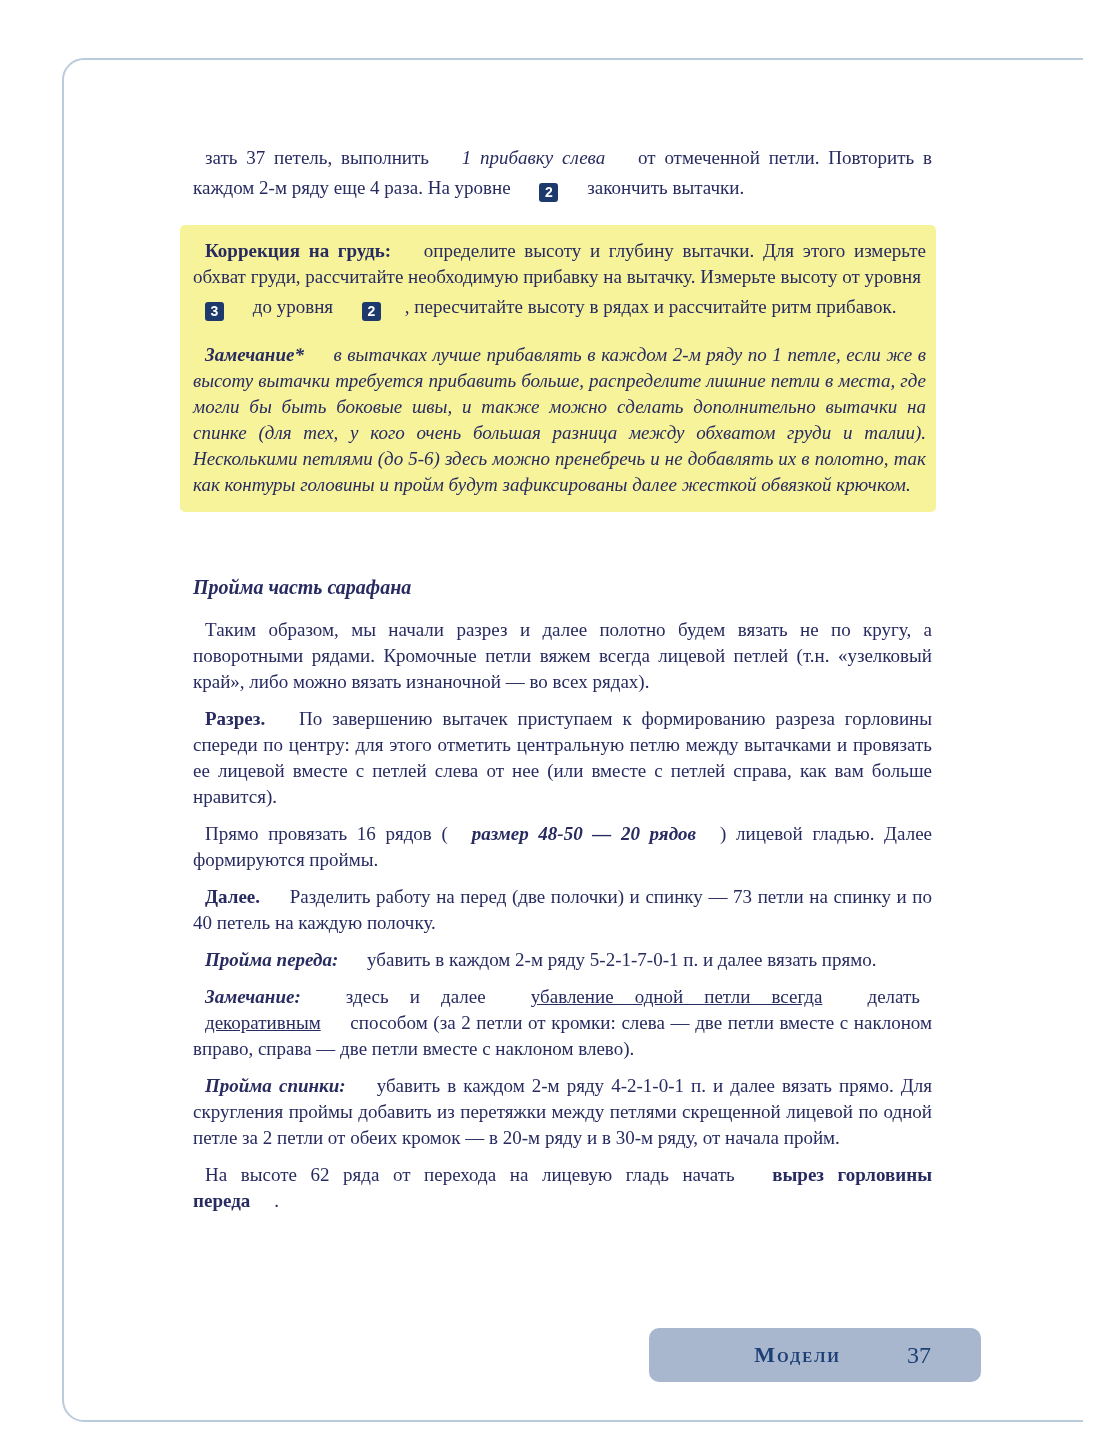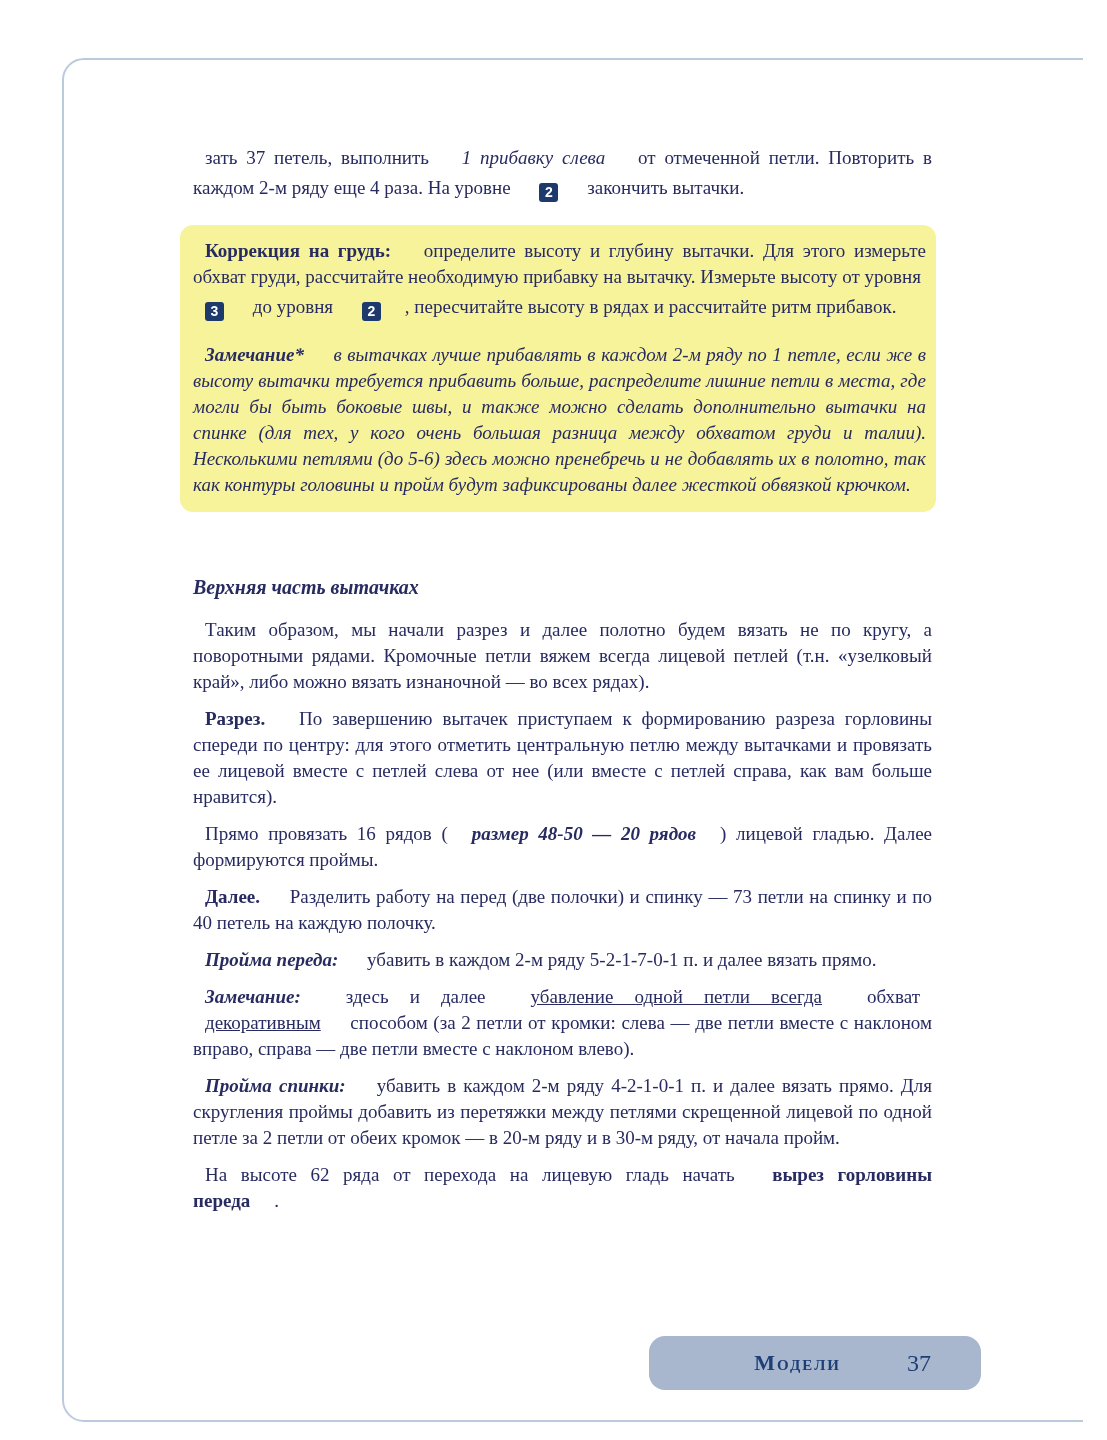--- a/index.html
+++ b/index.html
@@ -39,21 +39,21 @@
     line-height:26px;
     text-align:justify;
     margin:0 0 11px 0;
   }
   .para:last-child{margin-bottom:0;}
   b{font-weight:700;}
   .i{font-style:italic;}
   .u{text-decoration:underline;}
   .notebox{
     background:var(--highlight);
-    border-radius:13px;
+    border-radius:5px;
     margin:2px -4px 0 -13px;
     padding:13px 10px 14px 13px;
   }
   .notebox .para{margin-bottom:9px;}
   .notebox .para.it-all{font-style:italic;margin-bottom:0;}
   .marker{
     display:inline-block;
     width:19px;height:19px;
     background:var(--marker_bg);
     color:var(--marker_text);
@@ -67,24 +67,24 @@
   }
   .section-heading{
     font-size:20px;
     font-weight:700;
     font-style:italic;
     margin:62px 0 17px 0;
     line-height:26px;
   }
   .footerbar{
     position:absolute;
-    right:150px;bottom:74px;
+    right:150px;bottom:82px;
     width:332px;height:54px;
     background:var(--footer_bg);
-    border-radius:16px;
+    border-radius:10px;
     display:flex;
     align-items:center;
     justify-content:flex-end;
     gap:42px;
     padding-right:38px;
     color:var(--footer_text);
   }
   .footer-label{
     font-variant:small-caps;
     font-weight:700;
@@ -105,33 +105,33 @@
 
   <div class="content">
 
     <p class="para"><span>зать 37 петель, выполнить </span><span class="i">1 прибавку слева</span><span> от отмеченной петли. Повторить в каждом 2-м ряду еще 4 раза. На уровне </span><span class="marker">2</span><span> закончить вытачки.</span></p>
 
     <div class="notebox">
       <p class="para"><b>Коррекция на грудь:</b><span> определите высоту и глубину вытачки. Для этого измерьте обхват груди, рассчитайте необходимую прибавку на вытачку. Измерьте высоту от уровня </span><span class="marker">3</span><span> до уровня </span><span class="marker">2</span><span>, пересчитайте высоту в рядах и рассчитайте ритм прибавок.</span></p>
       <p class="para it-all"><b class="i">Замечание*</b><span> в вытачках лучше прибавлять в каждом 2-м ряду по 1 петле, если же в высоту вытачки требуется прибавить больше, распределите лишние петли в места, где могли бы быть боковые швы, и также можно сделать дополнительно вытачки на спинке (для тех, у кого очень большая разница между обхватом груди и талии). Несколькими петлями (до 5-6) здесь можно пренебречь и не добавлять их в полотно, так как контуры головины и пройм будут зафиксированы далее жесткой обвязкой крючком.</span></p>
     </div>
 
-    <h3 class="section-heading">Верхняя часть вытачках</h3>
+    <h3 class="section-heading">Пройма часть сарафана</h3>
 
     <p class="para"><span>Таким образом, мы начали разрез и далее полотно будем вязать не по кругу, а поворотными рядами. Кромочные петли вяжем всегда лицевой петлей (т.н. «узелковый край», либо можно вязать изнаночной — во всех рядах).</span></p>
 
     <p class="para"><b>Разрез.</b><span> По завершению вытачек приступаем к формированию разреза горловины спереди по центру: для этого отметить центральную петлю между вытачками и провязать ее лицевой вместе с петлей слева от нее (или вместе с петлей справа, как вам больше нравится).</span></p>
 
     <p class="para"><span>Прямо провязать 16 рядов (</span><b class="i">размер 48-50 — 20 рядов</b><span>) лицевой гладью. Далее формируются проймы.</span></p>
 
     <p class="para"><b>Далее.</b><span> Разделить работу на перед (две полочки) и спинку — 73 петли на спинку и по 40 петель на каждую полочку.</span></p>
 
     <p class="para"><b class="i">Пройма переда:</b><span> убавить в каждом 2-м ряду 5-2-1-7-0-1 п. и далее вязать прямо.</span></p>
 
-    <p class="para"><b class="i">Замечание:</b><span> здесь и далее </span><span class="u">убавление одной петли всегда</span><span> обхват </span><span class="u">декоративным</span><span> способом (за 2 петли от кромки: слева — две петли вместе с наклоном вправо, справа — две петли вместе с наклоном влево).</span></p>
+    <p class="para"><b class="i">Замечание:</b><span> здесь и далее </span><span class="u">убавление одной петли всегда</span><span> делать </span><span class="u">декоративным</span><span> способом (за 2 петли от кромки: слева — две петли вместе с наклоном вправо, справа — две петли вместе с наклоном влево).</span></p>
 
     <p class="para"><b class="i">Пройма спинки:</b><span> убавить в каждом 2-м ряду 4-2-1-0-1 п. и далее вязать прямо. Для скругления проймы добавить из перетяжки между петлями скрещенной лицевой по одной петле за 2 петли от обеих кромок — в 20-м ряду и в 30-м ряду, от начала пройм.</span></p>
 
 
     <p class="para"><span>На высоте 62 ряда от перехода на лицевую гладь начать </span><b>вырез горловины переда</b><span>.</span></p>
 
 
   </div>
 
   <div class="footerbar">

